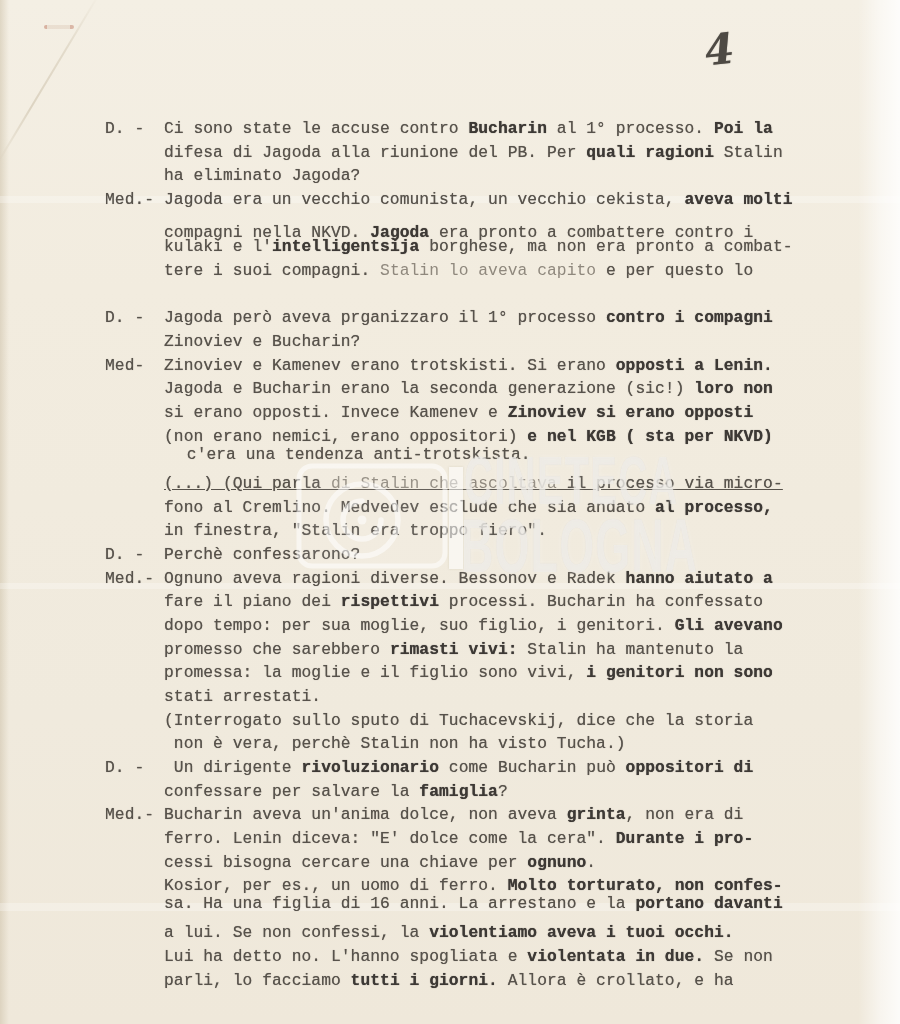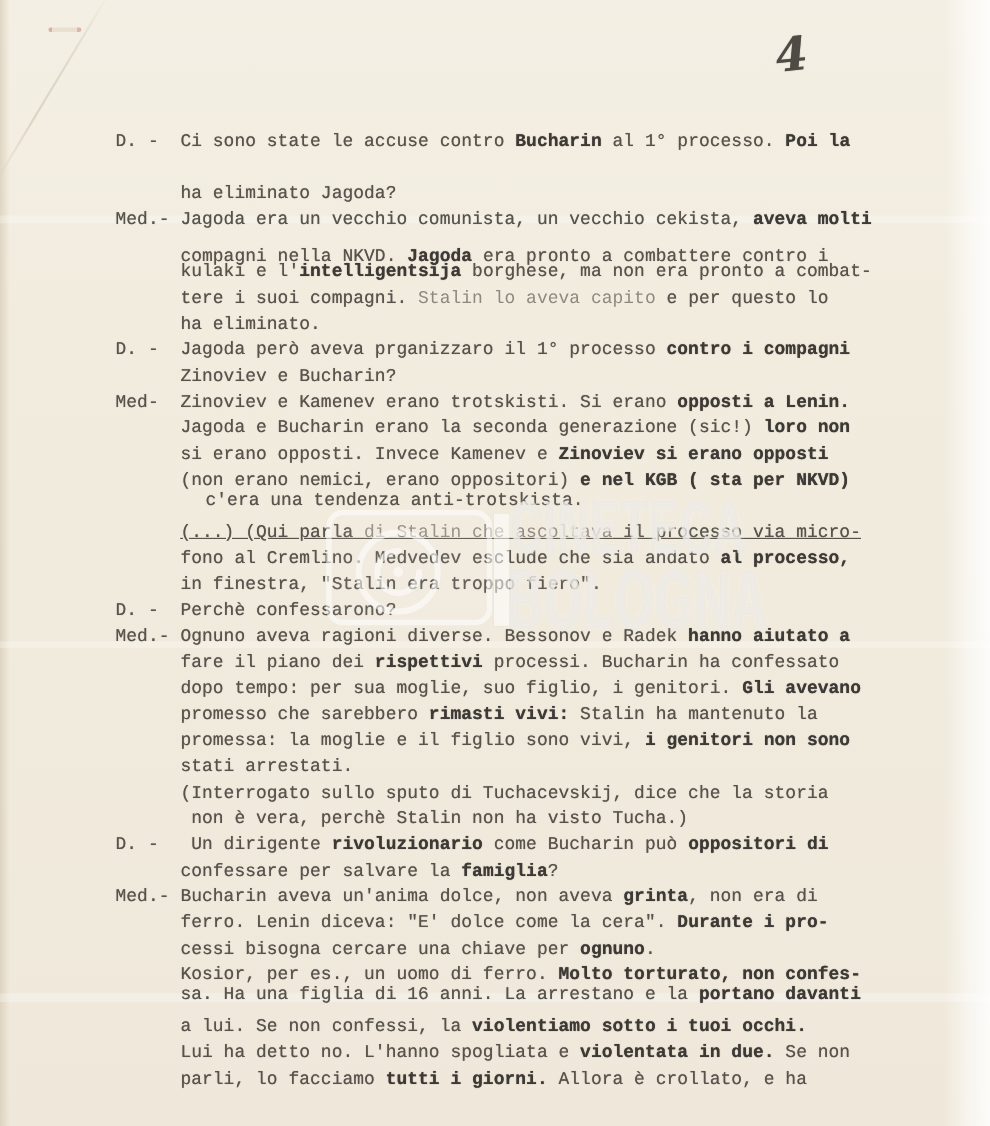--- a/index.html
+++ b/index.html
@@ -62,26 +62,26 @@
   <div class="streak" style="top:583px;height:6px;"></div>
   <div class="streak" style="top:903px;height:8px;"></div>
 
   <div class="crease"></div>
   <div class="red-mark"></div>
 
   <div class="page-num">4</div>
 
   <div class="text-block">
       <div class="line" style="top: 117px;"><span class="label">D. -</span><span class="text">Ci sono state le accuse contro <b>Bucharin</b> al 1° processo. <b>Poi la</b></span></div>
+      <div class="line" style="top: 140.7px;"><span class="text">difesa di Jagoda alla riunione del PB. Per <b>quali ragioni</b> Stalin</span></div>
       <div class="line" style="top: 164.3px;"><span class="text">ha eliminato Jagoda?</span></div>
       <div class="line" style="top: 188px;"><span class="label">Med.-</span><span class="text">Jagoda era un vecchio comunista, un vecchio cekista, <b>aveva molti</b></span></div>
       <div class="line" style="top: 221px;"><span class="text">compagni nella NKVD. <b>Jagoda</b> era pronto a combattere contro i</span></div>
       <div class="line" style="top: 259px;"><span class="text">tere i suoi compagni. <i class="lt">Stalin lo aveva capito</i> e per questo lo</span></div>
       <div class="line" style="top: 235.3px;"><span class="text">kulaki e l'<b>intelligentsija</b> borghese, ma non era pronto a combat-</span></div>
-      <div class="line" style="top: 282.6px;"><span class="text">ha eliminato.</span></div>
       <div class="line" style="top: 306.3px;"><span class="label">D. -</span><span class="text">Jagoda però aveva prganizzaro il 1° processo <b>contro i compagni</b></span></div>
       <div class="line" style="top: 329.9px;"><span class="text">Zinoviev e Bucharin?</span></div>
       <div class="line" style="top: 353.6px;"><span class="label">Med-</span><span class="text">Zinoviev e Kamenev erano trotskisti. Si erano <b>opposti a Lenin.</b></span></div>
       <div class="line" style="top: 377.3px;"><span class="text">Jagoda e Bucharin erano la seconda generazione (sic!) <b>loro non</b></span></div>
       <div class="line" style="top: 400.9px;"><span class="text">si erano opposti. Invece Kamenev e <b>Zinoviev si erano opposti</b></span></div>
       <div class="line" style="top: 424.6px;"><span class="text">(non erano nemici, erano oppositori) <b>e nel KGB ( sta per NKVD)</b></span></div>
       <div class="line" style="top: 443px; padding-left: 13px;"><span class="text"> c'era una tendenza anti-trotskista.</span></div>
       <div class="line" style="top: 471.9px; text-decoration: underline;"><span class="text">(...) (Qui parla <i class="lt">di Stalin che ascoltava</i> il processo via micro-</span></div>
       <div class="line" style="top: 495.6px;"><span class="text">fono al Cremlino. Medvedev esclude che sia andato <b>al processo,</b></span></div>
       <div class="line" style="top: 519.2px;"><span class="text">in finestra, "Stalin era troppo fiero".</span></div>
@@ -94,21 +94,21 @@
       <div class="line" style="top: 684.8px;"><span class="text">stati arrestati.</span></div>
       <div class="line" style="top: 708.5px;"><span class="text">(Interrogato sullo sputo di Tuchacevskij, dice che la storia</span></div>
       <div class="line" style="top: 732.2px;"><span class="text"> non è vera, perchè Stalin non ha visto Tucha.)</span></div>
       <div class="line" style="top: 755.8px;"><span class="label">D. -</span><span class="text"> Un dirigente <b>rivoluzionario</b> come Bucharin può <b>oppositori di</b></span></div>
       <div class="line" style="top: 779.5px;"><span class="text">confessare per salvare la <b>famiglia</b>?</span></div>
       <div class="line" style="top: 803.1px;"><span class="label">Med.-</span><span class="text">Bucharin aveva un'anima dolce, non aveva <b>grinta</b>, non era di</span></div>
       <div class="line" style="top: 826.8px;"><span class="text">ferro. Lenin diceva: "E' dolce come la cera". <b>Durante i pro-</b></span></div>
       <div class="line" style="top: 850.5px;"><span class="text">cessi bisogna cercare una chiave per <b>ognuno</b>.</span></div>
       <div class="line" style="top: 874.1px;"><span class="text">Kosior, per es., un uomo di ferro. <b>Molto torturato, non confes-</b></span></div>
       <div class="line" style="top: 892px;"><span class="text">sa. Ha una figlia di 16 anni. La arrestano e la <b>portano davanti</b></span></div>
-      <div class="line" style="top: 921.4px;"><span class="text">a lui. Se non confessi, la <b>violentiamo sotto i tuoi occhi.</b></span></div>
+      <div class="line" style="top: 921.4px;"><span class="text">a lui. Se non confessi, la <b>violentiamo aveva i tuoi occhi.</b></span></div>
       <div class="line" style="top: 945.1px;"><span class="text">Lui ha detto no. L'hanno spogliata e <b>violentata in due.</b> Se non</span></div>
       <div class="line" style="top: 968.8px;"><span class="text">parli, lo facciamo <b>tutti i giorni.</b> Allora è crollato, e ha</span></div>
     </div>
 
   <svg class="wm wm-logo" width="152" height="108" viewBox="0 0 152 108">
     <rect x="3" y="3" width="146" height="100" rx="13" fill="rgba(255,255,255,0.08)" stroke="rgba(255,255,255,0.55)" stroke-width="5"></rect>
     <circle cx="66" cy="57" r="36" fill="none" stroke="rgba(255,255,255,0.55)" stroke-width="5.5"></circle>
     <path d="M 66 38 A 19 19 0 1 0 85 57" fill="none" stroke="rgba(255,255,255,0.55)" stroke-width="5.5" stroke-linecap="round"></path>
     <circle cx="66" cy="57" r="4.5" fill="rgba(255,255,255,0.55)"></circle>
   </svg>

